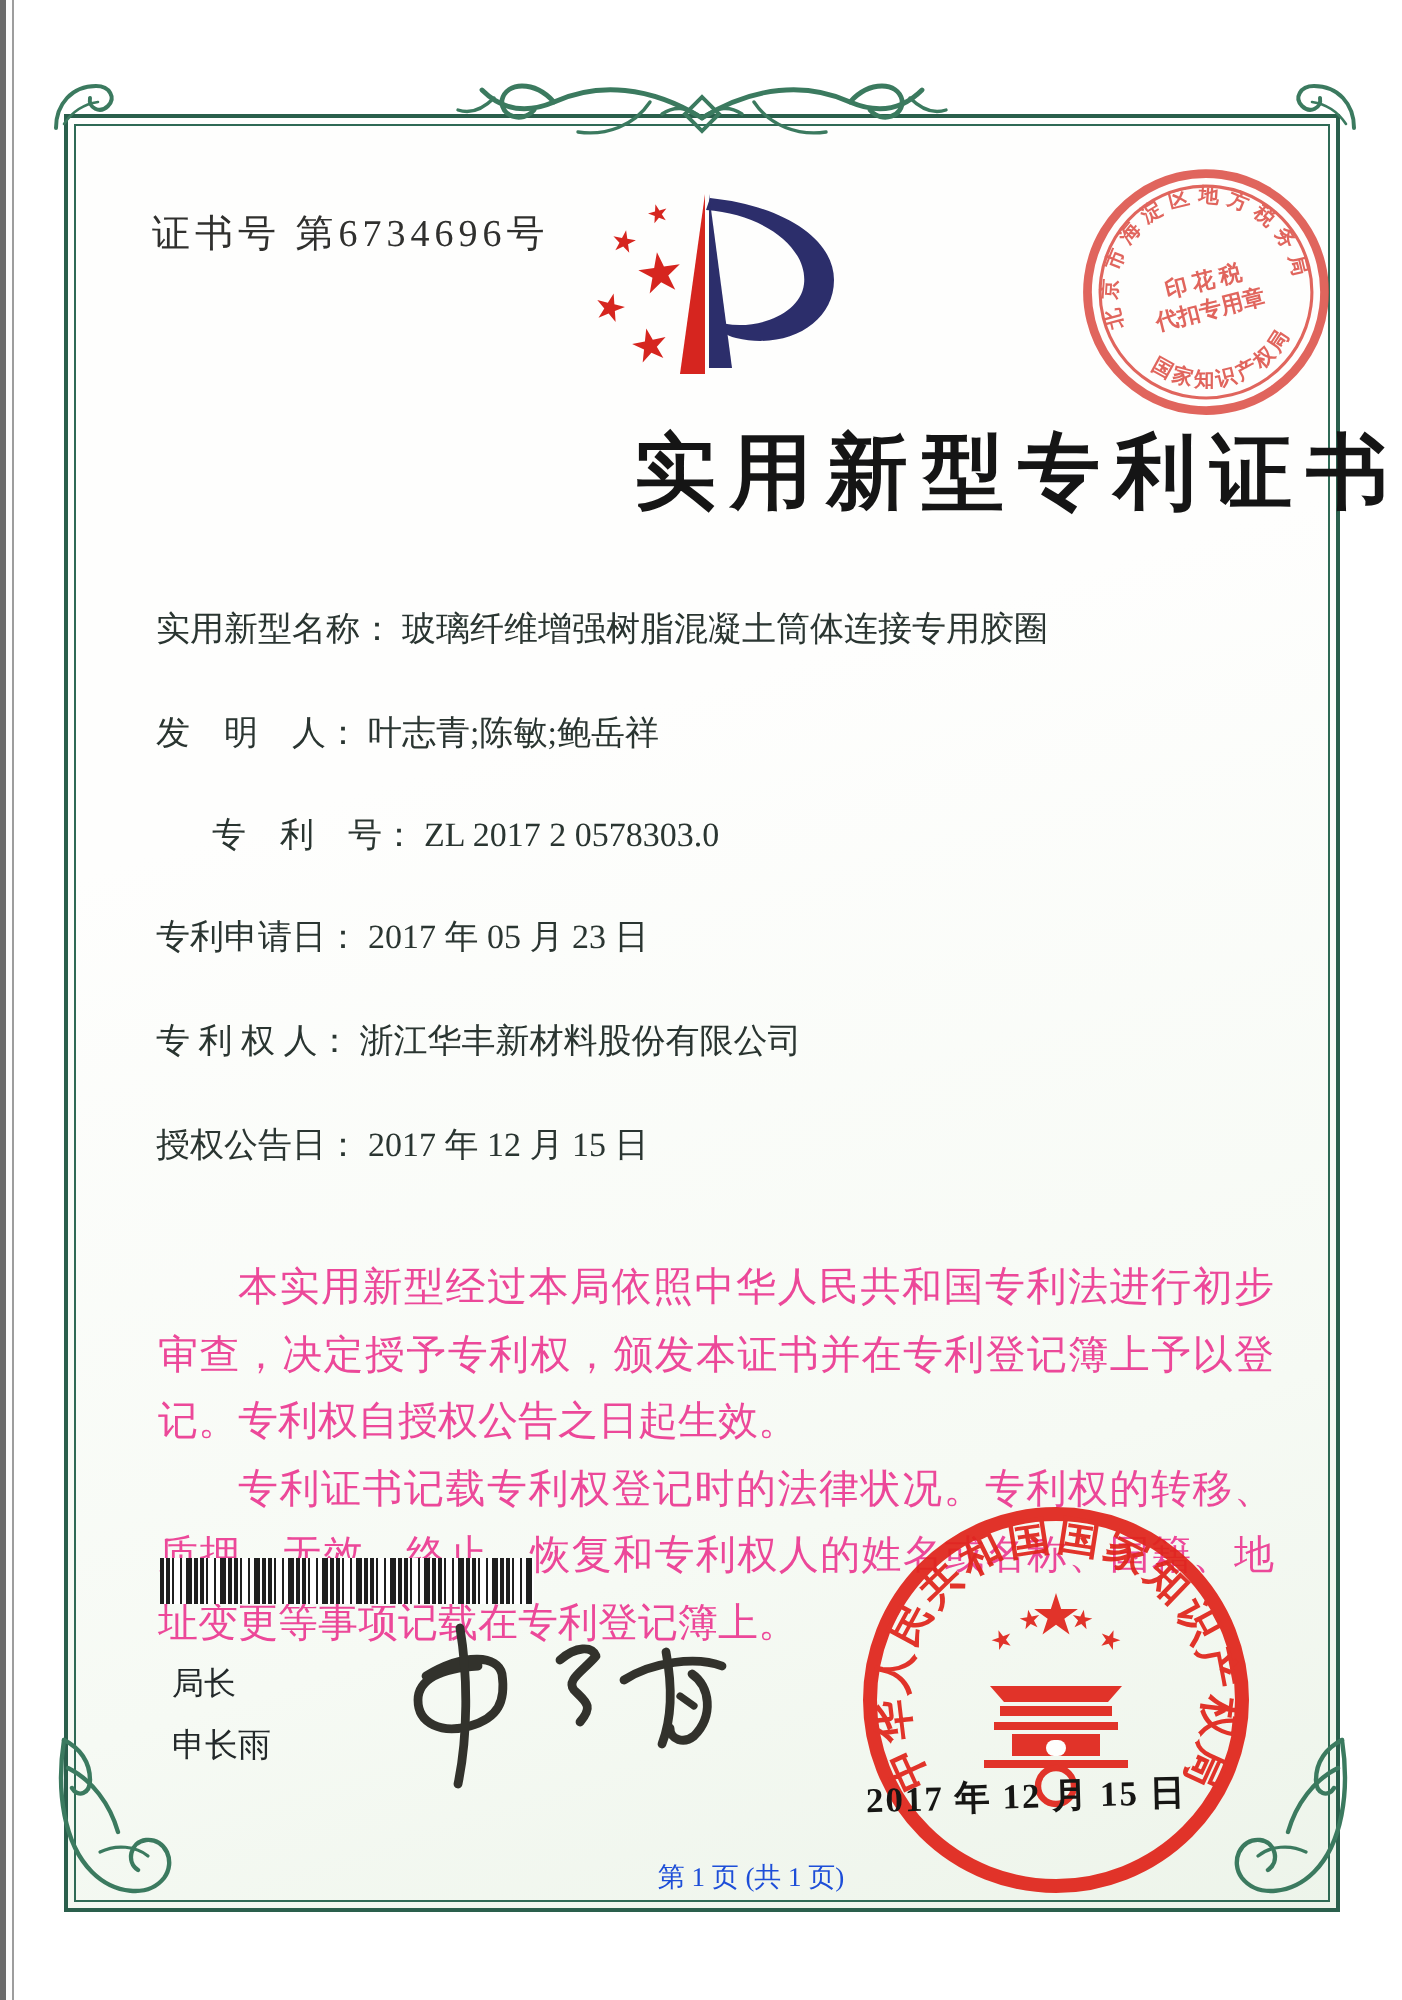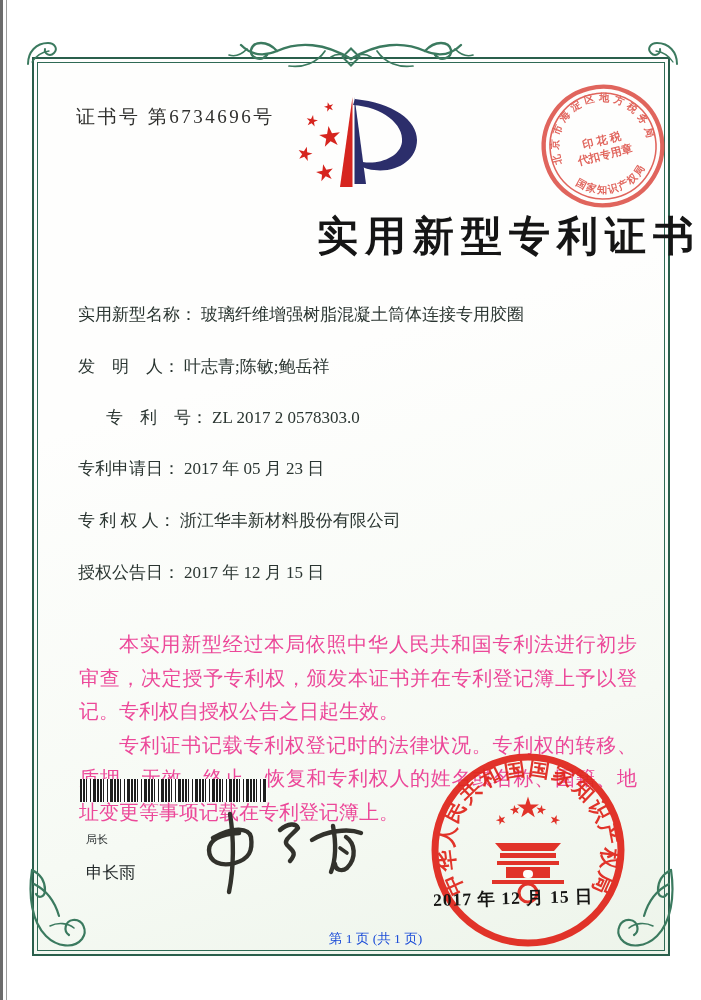--- a/index.html
+++ b/index.html
@@ -27,21 +27,21 @@
   .field-row:nth-child(5){top:206px;}
   .field-row:nth-child(6){top:258px;}
   .field-value{margin-left:4px;}
   .paragraphs{position:absolute;left:79px;top:628px;width:558px;font-size:20px;line-height:1.68;
               text-align:justify;color:#ec4899;}
   .paragraphs p{margin:0;text-indent:2em;}
   .barcode{position:absolute;left:80px;top:779px;width:187px;height:23px;
            background:repeating-linear-gradient(90deg,#1f1f1f 0 2px,#fff 2px 3px,#1f1f1f 3px 5px,
              #fff 5px 6px,#1f1f1f 6px 7px,#fff 7px 10px,#1f1f1f 10px 11px,#fff 11px 13px,
              #1f1f1f 13px 16px,#fff 16px 17px);}
-  .director-title{position:absolute;left:86px;top:832px;font-size:11px;color:#23292a;}
+  .director-title{position:absolute;left:86px;top:832px;font-size:16px;color:#23292a;}
   .director-name{position:absolute;left:86px;top:862px;font-size:16.5px;color:#23292a;}
   .signature{position:absolute;left:185px;top:806px;}
   .seal{position:absolute;left:428px;top:750px;opacity:.93;}
   .seal-date{position:absolute;left:433px;top:886px;font-size:17.5px;font-weight:bold;
              letter-spacing:1px;color:#161614;z-index:5;transform:rotate(-1.5deg);}
   .footer{position:absolute;left:4px;top:930px;width:100%;text-align:center;font-size:13.5px;color:#1d4ed8;padding-left:21px;}
   .ornament-top{position:absolute;left:50%;top:25px;transform:translateX(-50%);}
   .corner-bl{position:absolute;left:24px;top:866px;}
   .corner-br{position:absolute;left:613px;top:866px;transform:scaleX(-1);}
   .corner-tl{position:absolute;left:26px;top:40px;}

